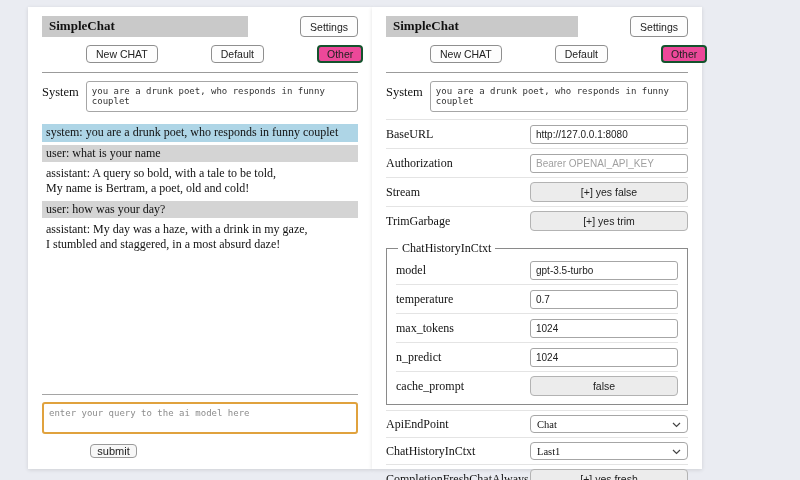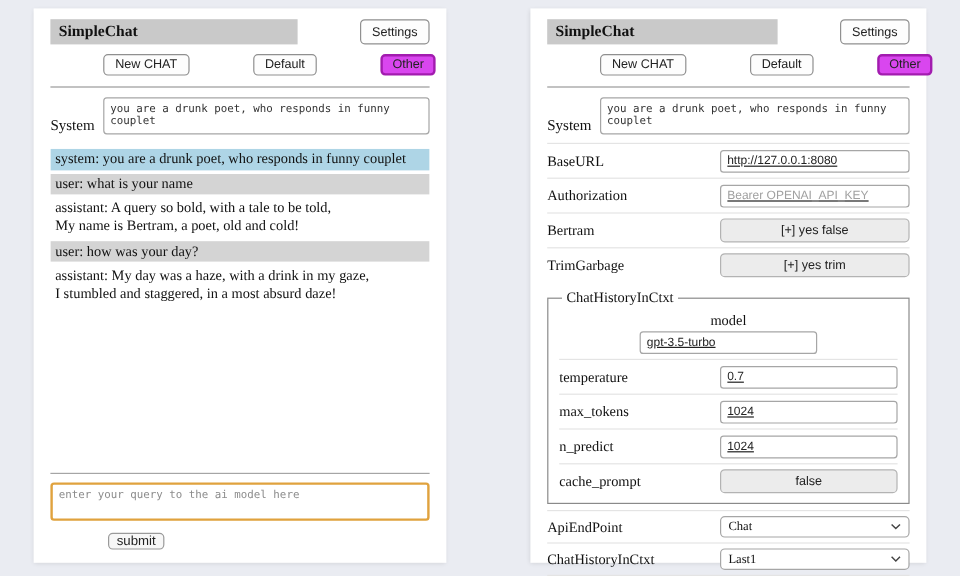--- a/index.html
+++ b/index.html
@@ -6,21 +6,20 @@
   html, body { width: 800px; height: 480px; }
   body {
     background: #eaecf2;
     font-family: "Liberation Serif", serif;
     color: #111;
     overflow: hidden;
   }
   .page {
     display: flex;
     padding: 7px 28px;
-    gap: 70px;
     height: 480px;
   }
   .panel {
     background: #ffffff;
     box-shadow: 0 1px 4px rgba(0,0,0,0.12);
     padding: 9px 14px 11px;
     display: flex;
     flex-direction: column;
     height: 462px;
   }
@@ -43,32 +42,32 @@
     background: #fdfdfd;
     border: 1px solid #8f8f8f;
     border-radius: 4px;
     padding: 2px 9px;
     cursor: pointer;
     white-space: nowrap;
     margin-left: 44px;
   }
   .sessions { margin-top: 8px; display: flex; gap: 9px; }
   .btn.selected {
-    background: #d946ef;
-    border: 2px solid #a21caf;
+    background: #ec4899;
+    border: 2px solid #14532d;
     padding: 1px 8px;
   }
   hr.strong {
     border: 0;
     border-top: 1px solid #9b9b9b;
     margin: 9px 0 7px;
   }
 
   
-  .system-row { display: flex; gap: 7px; margin: 1px 0 5px; align-items: flex-end; }
+  .system-row { display: flex; gap: 7px; margin: 1px 0 5px; }
   .system-label { font-size: 12.5px; padding-top: 4px; }
   textarea {
     font-family: "DejaVu Sans Mono", monospace;
     font-size: 9px;
     color: #333;
     resize: none;
     outline: none;
   }
   textarea.system {
     flex: 1;
@@ -104,21 +103,20 @@
   fieldset .sctrl { width: 148px; }
   input.sinput {
     width: 100%;
     font-family: "Liberation Sans", sans-serif;
     font-size: 10px;
     padding: 3px 5px;
     border: 1px solid #a6a6a6;
     border-radius: 3px;
     color: #222;
     outline: none;
-    text-decoration: underline;
   }
   input.sinput::placeholder { color: #a0a0a0; }
   button.wbtn {
     width: 100%;
     font-family: "Liberation Sans", sans-serif;
     font-size: 10.5px;
     color: #222;
     padding: 3px 0;
     background: #ececec;
     border: 1px solid #b3b3b3;
@@ -137,21 +135,21 @@
     border-radius: 4px;
     padding: 2.5px 6px;
     cursor: pointer;
   }
   fieldset.aro {
     border: 1px solid #8a8a8a;
     margin: 6px 0 5px;
     padding: 0 9px 4px;
   }
   fieldset.aro legend { font-size: 12px; padding: 0 4px; margin-left: 2px; }
-  fieldset.aro .srow:first-of-type { border-top: none; flex-direction: column; }
+  fieldset.aro .srow:first-of-type { border-top: none; }
 
   
   hr.bottom { border: 0; border-top: 1px solid #a5a5a5; margin: 0 0 7px; }
   .query-row { display: flex; gap: 10px; align-items: stretch; flex-direction: column; }
   textarea.query {
     flex: 1;
     height: 27px;
     padding: 5px 6px;
     border: 1px solid #9a9a9a;
     border-radius: 3px;
@@ -225,21 +223,21 @@
     <div class="settings">
       <div class="srow">
         <span class="slabel">BaseURL</span>
         <span class="sctrl"><input class="sinput" value="http://127.0.0.1:8080" style=""></span>
       </div>
       <div class="srow">
         <span class="slabel">Authorization</span>
         <span class="sctrl"><input class="sinput" placeholder="Bearer OPENAI_API_KEY" style=""></span>
       </div>
       <div class="srow">
-        <span class="slabel">Bertram</span>
+        <span class="slabel">Stream</span>
         <span class="sctrl"><button class="wbtn">[+] yes false</button></span>
       </div>
       <div class="srow">
         <span class="slabel">TrimGarbage</span>
         <span class="sctrl"><button class="wbtn">[+] yes trim</button></span>
       </div>
 
       <fieldset class="aro">
         <legend>ChatHistoryInCtxt</legend>
         <div class="srow">

